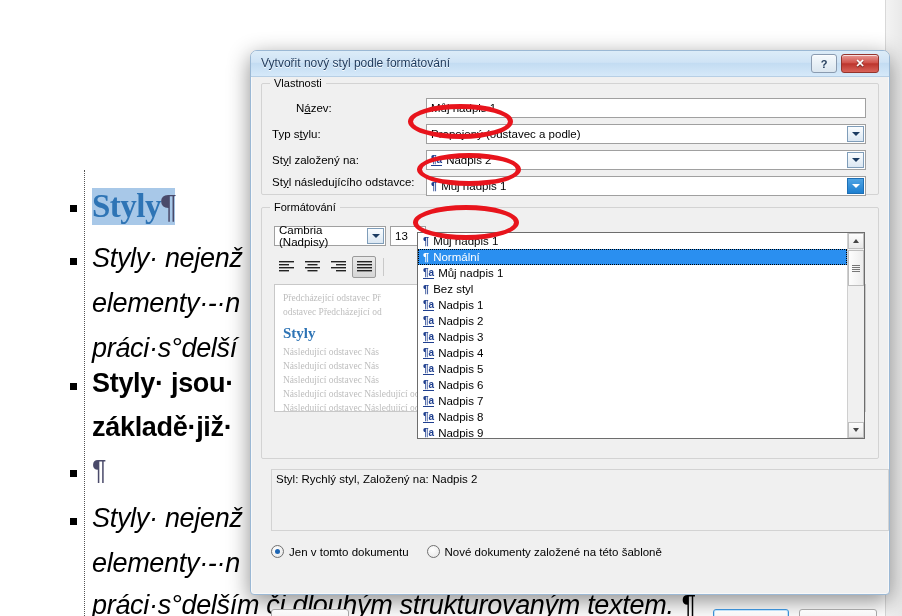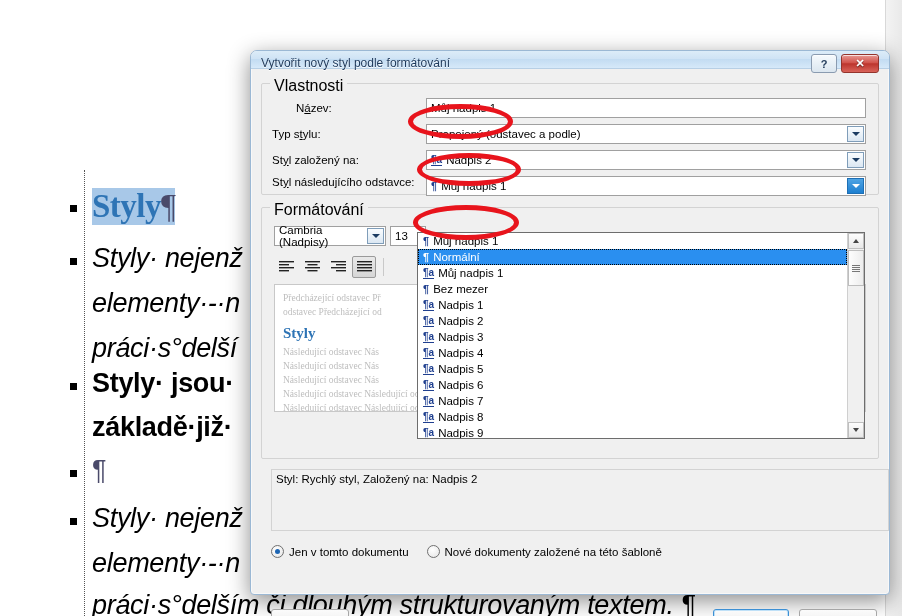--- a/index.html
+++ b/index.html
@@ -66,21 +66,21 @@
   
   #dialog {
     position:absolute; left:250px; top:50px; width:640px; height:545px;
     background:#f0f0f0;
     border:1px solid #9bb8d4;
     border-radius:7px 7px 4px 4px;
     box-shadow: 0 6px 22px rgba(0,0,0,.45), 0 0 0 1px rgba(255,255,255,.55) inset;
     font-size:11.5px;
   }
   #titlebar {
-    height:18px;
+    height:26px;
     background:linear-gradient(to bottom,#dcecf8 0%, #cfe3f5 45%, #c3dcf2 50%, #d6e9f9 100%);
     border-radius:6px 6px 0 0;
     border-bottom:1px solid #b7cfe5;
     position:relative;
     padding:5px 0 0 10px;
   }
   #titlebar .ttl {
     font-size:12px; color:#1e395b;
     text-shadow:0 1px 0 rgba(255,255,255,.9);
   }
@@ -113,21 +113,21 @@
   
   .group {
     border:1px solid #d3d3d3;
     border-radius:2px;
     position:relative;
     background:transparent;
   }
   .group > .legend {
     position:absolute; top:-7px; left:8px;
     background:#f0f0f0; padding:0 4px;
-    font-size:16px;
+    font-size:11px;
     color:#000;
   }
 
   #grp-props { position:absolute; left:10px; top:6px; width:618px; height:112px; }
   #grp-fmt  { position:absolute; left:10px; top:130px; width:618px; height:252px; }
 
   .field-row { position:absolute; left:10px; height:20px; display:flex; align-items:center; }
   .flabel { font-size:11.5px; color:#000; }
   u.acc { text-decoration:underline; }
 
@@ -519,21 +519,21 @@
           <div class="dd-item selected">
             <span class="pmark">¶</span>
             <span>Normální</span>
           </div>
           <div class="dd-item">
             <span class="pamark">¶a</span>
             <span>Můj nadpis 1</span>
           </div>
           <div class="dd-item">
             <span class="pmark">¶</span>
-            <span>Bez mezer</span>
+            <span>Bez styl</span>
           </div>
           <div class="dd-item">
             <span class="pamark">¶a</span>
             <span>Nadpis 1</span>
           </div>
           <div class="dd-item">
             <span class="pamark">¶a</span>
             <span>Nadpis 2</span>
           </div>
           <div class="dd-item">

